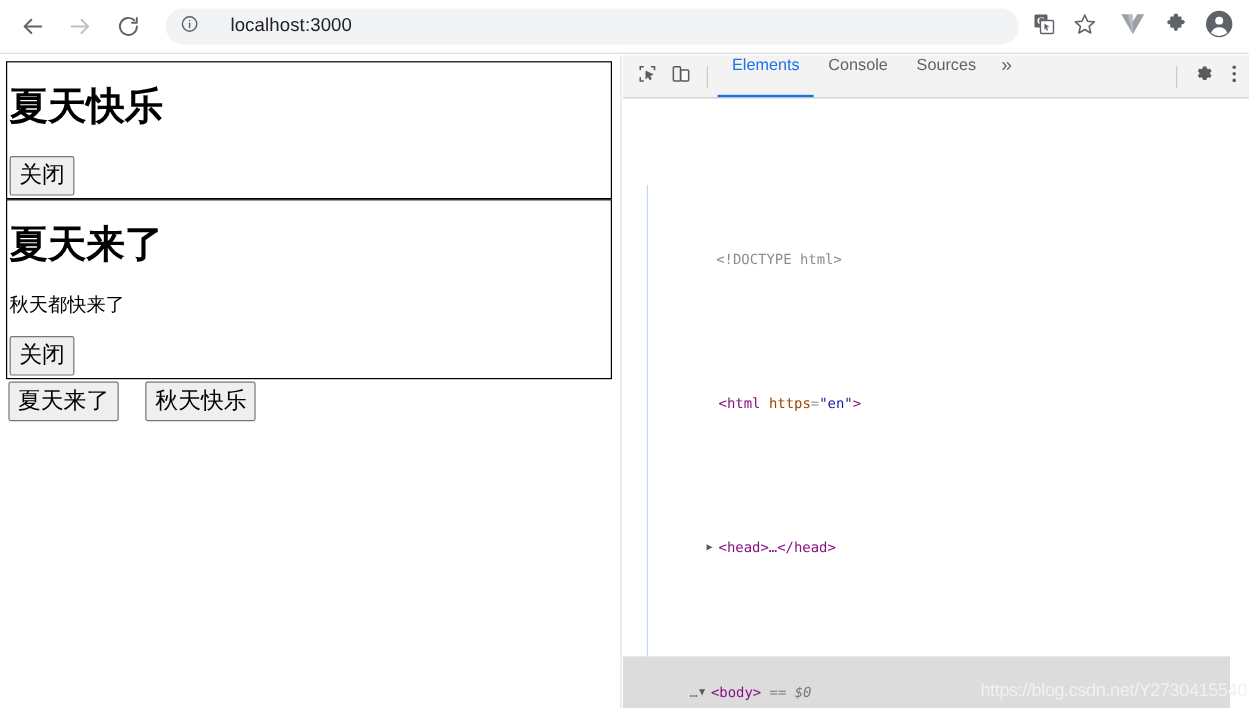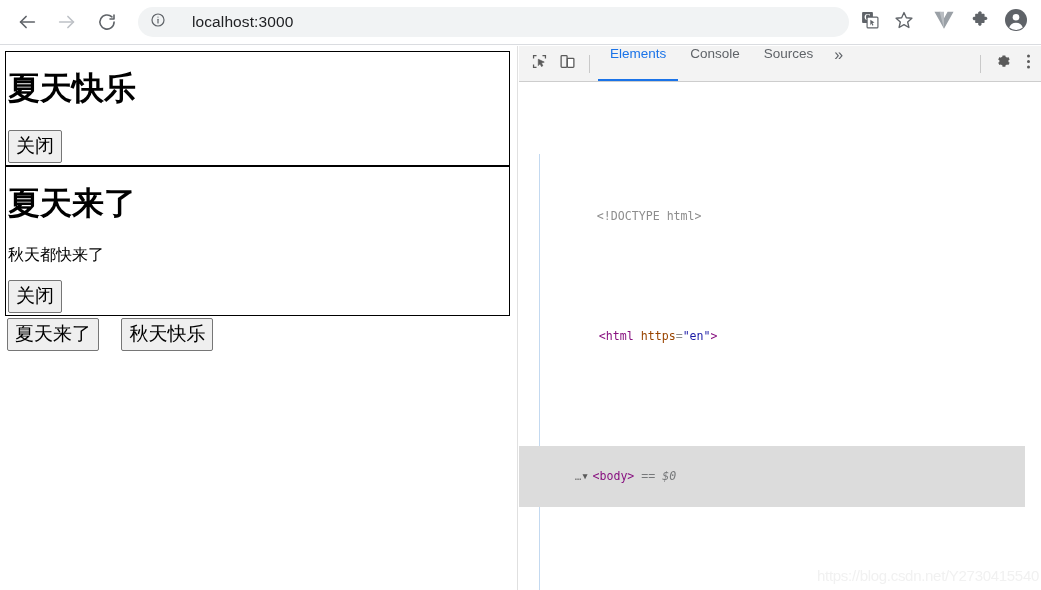--- a/index.html
+++ b/index.html
@@ -488,20 +488,23 @@
       <div class="guide" style="left:20px; top:72px; height:464px;"></div>
 
       <div class="dom-line" style="padding-left:22px;">
         <span class="doctype">&lt;!DOCTYPE html&gt;</span>
       </div>
 
       <div class="dom-line" style="padding-left:14px;">
         <span class="twisty none"></span><span class="tagname">&lt;html</span><span> </span><span class="attr">https</span><span class="punct">=</span><span class="attrval">"en"</span><span class="tagname">&gt;</span>
       </div>
 
+      <div class="dom-line" style="padding-left:14px;">
+        <span class="twisty closed"></span><span class="tagname">&lt;head&gt;…&lt;/head&gt;</span>
+      </div>
 
       <div class="dom-line selected" style="padding-left:0px;">
         <span class="dots-badge">…</span><span class="twisty open"></span><span class="tagname">&lt;body&gt;</span><span> </span><span class="eqsel">== $0</span>
       </div>
 
       
       
 
       
 

